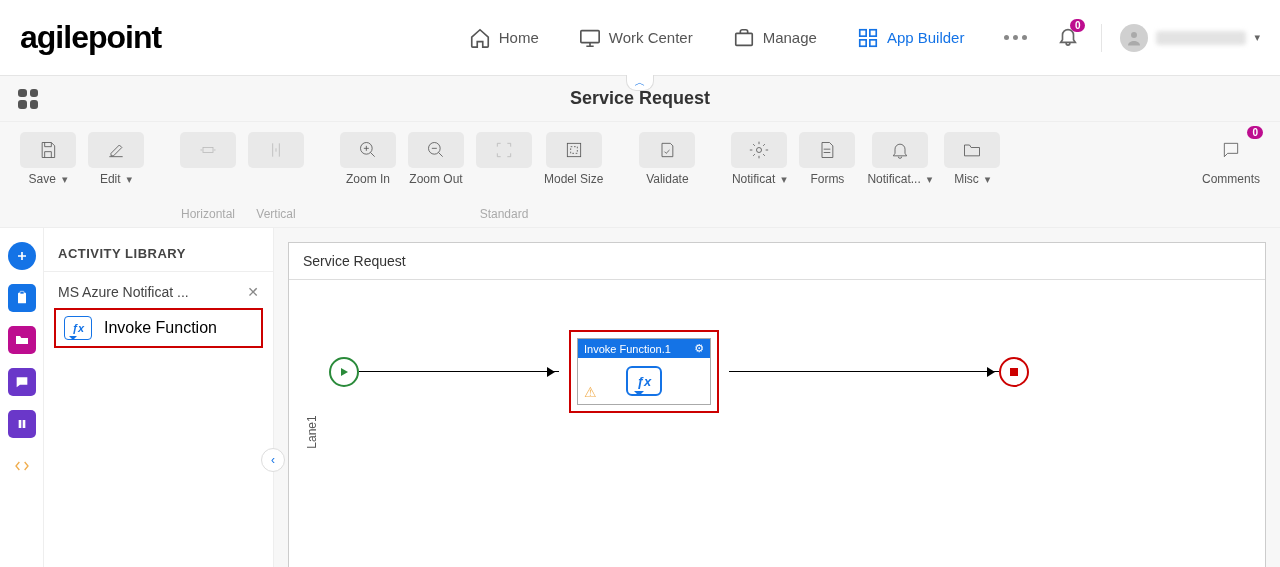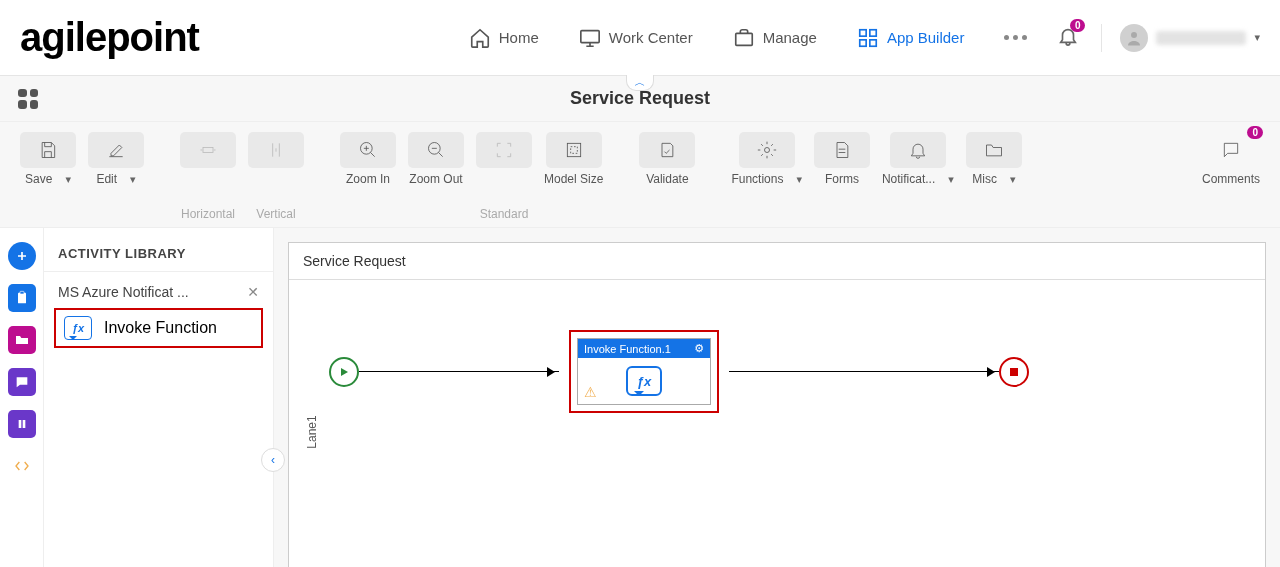--- a/index.html
+++ b/index.html
@@ -1,20 +1,20 @@
 <!DOCTYPE html>
 <html><head>
 <meta charset="utf-8">
 <style>
 * { box-sizing: border-box; margin: 0; padding: 0; font-family: -apple-system, BlinkMacSystemFont, "Segoe UI", Arial, sans-serif; }
 body { background: #fff; width: 1280px; height: 567px; overflow: hidden; }
 
 
 .topnav { display: flex; align-items: center; height: 76px; padding: 0 20px; border-bottom: 1px solid #e5e5e5; }
-.logo { font-size: 40px; font-weight: 600; letter-spacing: -1px; color: #000; }
+.logo { font-size: 32px; font-weight: 600; letter-spacing: -1px; color: #000; }
 .nav-center { display: flex; gap: 40px; margin-left: auto; }
 .nav-item { display: flex; align-items: center; gap: 8px; color: #555; font-size: 15px; cursor: pointer; }
 .nav-item.active { color: #1473e6; }
 .nav-item svg { width: 22px; height: 22px; }
 .nav-right { display: flex; align-items: center; gap: 22px; margin-left: 30px; }
 .bell-wrap { position: relative; }
 .badge { position: absolute; top: -6px; right: -6px; background: #bd0d8f; color: #fff; font-size: 10px; border-radius: 8px; padding: 1px 5px; font-weight: bold; }
 .user { display: flex; align-items: center; gap: 8px; padding-left: 18px; border-left: 1px solid #e5e5e5; color: #888; cursor:pointer;}
 .avatar { width: 28px; height: 28px; background: #d0d0d0; border-radius: 50%; display:flex; align-items:center; justify-content:center;}
 .blurname { width: 90px; height: 14px; background: #e3e3e3; border-radius: 3px; filter: blur(2px); }
@@ -23,21 +23,21 @@
 .subheader { background: #f7f7f7; height: 46px; display: flex; align-items: center; justify-content: center; position: relative; border-bottom: 1px solid #eee;}
 .subheader .title { font-size: 18px; font-weight: 600; color: #333; }
 .chevron-tab { position: absolute; top: -1px; left: 50%; transform: translateX(-50%); width: 28px; height: 16px; background: #fff; border: 1px solid #ddd; border-top: none; border-radius: 0 0 10px 10px; display: flex; align-items: center; justify-content: center; color: #1473e6; font-size: 11px; }
 .apps-icon { position: absolute; left: 18px; width: 20px; height: 20px; display: grid; grid-template-columns: 1fr 1fr; gap: 3px; }
 .apps-icon span { background: #555; border-radius: 3px; }
 
 
 .toolbar { background: #f7f7f7; display: flex; align-items: flex-start; padding: 10px 20px 6px 20px; gap: 12px; border-bottom:1px solid #eee;}
 .tbtn { display: flex; flex-direction: column; align-items: center; gap: 4px; cursor: pointer; min-width: 56px; }
 .tbtn .ibox { width: 56px; height: 36px; background: #e9e9e9; border-radius: 5px; display: flex; align-items: center; justify-content: center; }
-.tbtn .lbl { font-size: 12px; color: #555; display: flex; align-items: center; gap: 13px;}
+.tbtn .lbl { font-size: 12px; color: #555; display: flex; align-items: center; gap: 6px;}
 .tbtn.faded .lbl { color: #aaa; margin-top: 35px; }
 .tbtn svg { width: 20px; height: 20px; stroke: #555; fill: none; }
 .tbtn.faded svg { stroke: #bbb; }
 .spacer-sm { width: 12px; }
 .toolbar .right { margin-left: auto; }
 .comments-wrap { position: relative; }
 .comments-badge { position: absolute; top: -6px; right: -4px; background: #bd0d8f; color: #fff; font-size: 10px; border-radius: 8px; padding: 1px 5px; font-weight:bold;}
 
 
 .main { display: flex; height: calc(567px - 76px - 46px - 72px); }
@@ -253,21 +253,21 @@
   </div>
   <div class="spacer-sm"></div>
   <div class="tbtn">
     <div class="ibox">
         <svg viewBox="0 0 24 24">
           <circle cx="12" cy="12" r="3"></circle>
           <path d="M12 2v3M12 19v3M4 12H1M23 12h-3M5 5l2 2M17 17l2 2M5 19l2-2M17 7l2-2"></path>
         </svg>
       </div>
     <div class="lbl">
-        <span>Functions</span>
+        <span>Notificat</span>
         <span class="chev">▾</span>
       </div>
   </div>
   <div class="tbtn">
     <div class="ibox">
         <svg viewBox="0 0 24 24">
           <path d="M6 3h9l4 4v14H6z M8 11h8M8 15h8"></path>
         </svg>
       </div>
     <div class="lbl">Forms</div>

